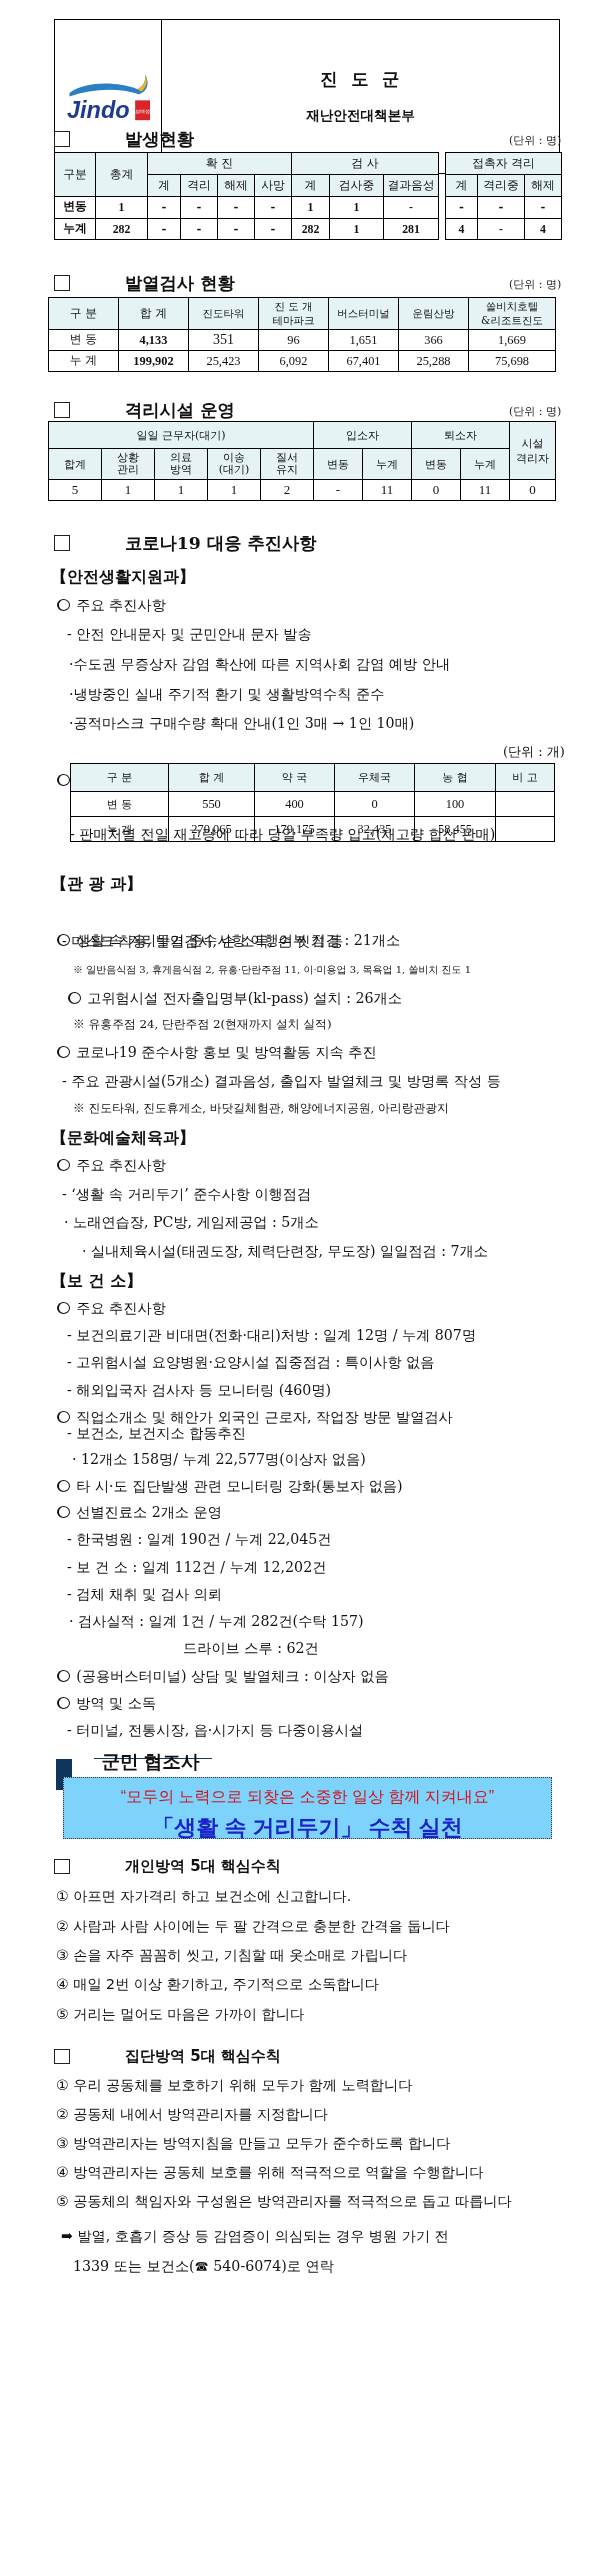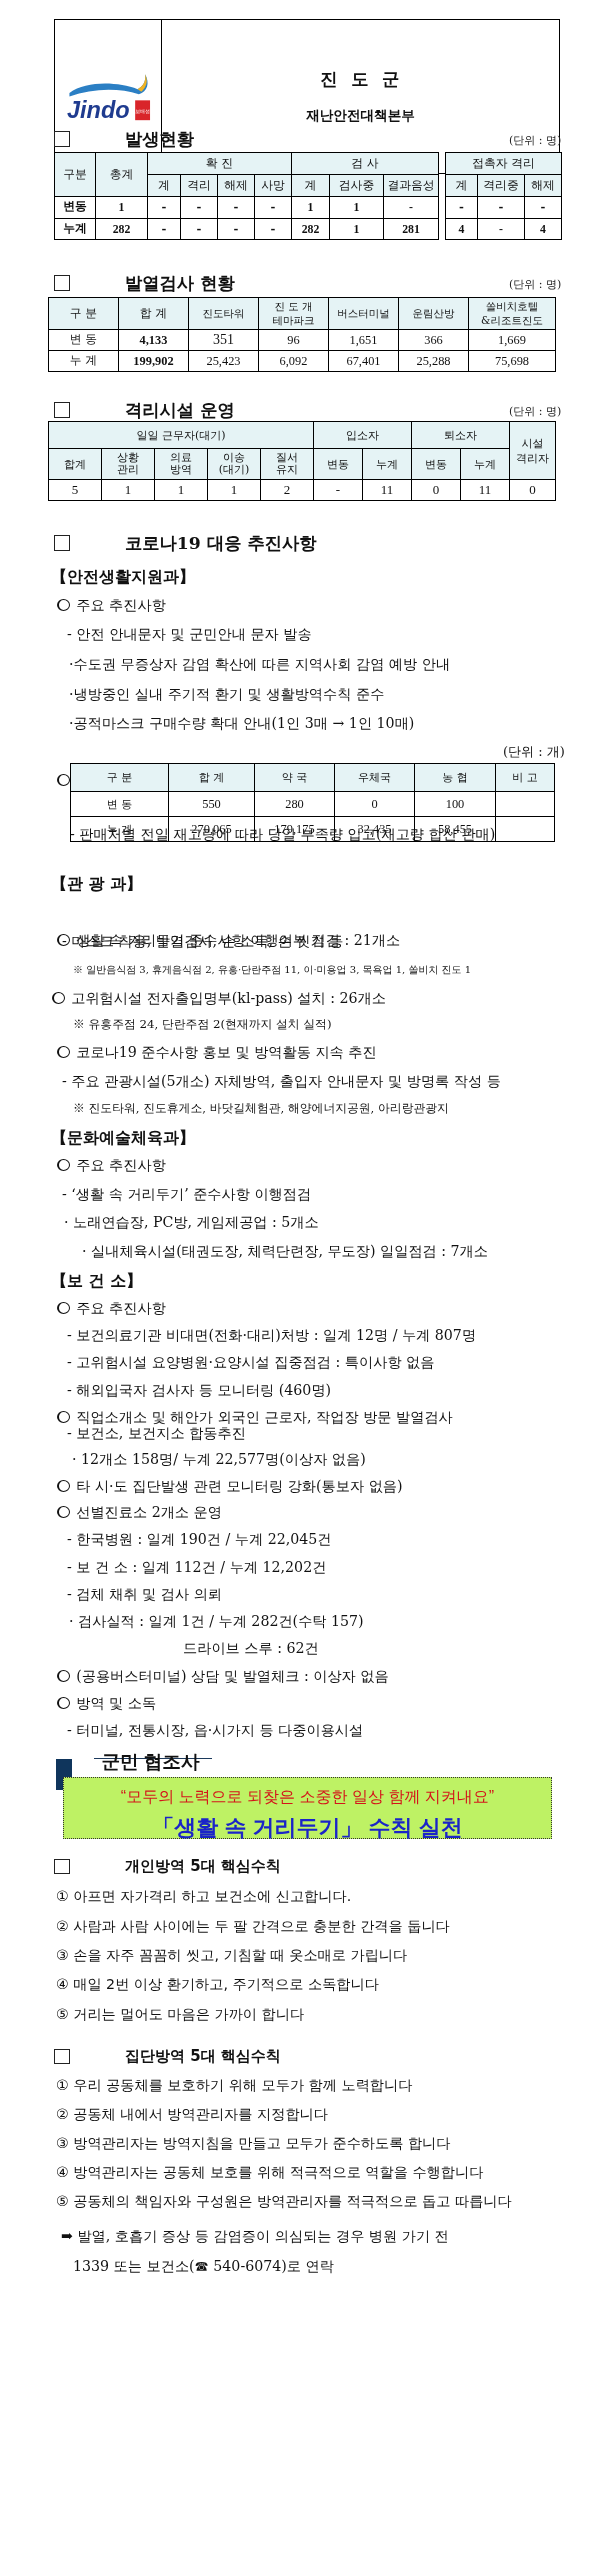--- a/index.html
+++ b/index.html
@@ -29,21 +29,21 @@
   .num { font-family: "Liberation Serif", serif; }
   .bold { font-weight: bold; }
 
   .dept { font-size: 16px; font-weight: bold; }
   .line { font-size: 14.2px; white-space: nowrap; }
   .small { font-size: 11.8px; }
   .circ { display: inline-block; width: 10px; height: 10px; border: 1.9px solid #111; border-radius: 50%; margin-right: 6.2px; vertical-align: -0.6px; border-left-width: 2.5px; }
 
   .banner-bar { background: #0f355c; }
   .banner-title { font-family: "Liberation Sans", sans-serif; font-weight: bold; font-size: 18.6px; border-top: 1.2px solid #1c3a5c; border-bottom: 1.2px solid #1c3a5c; display: flex; align-items: center; padding-left: 7.4px; box-sizing: border-box; }
-  .slogan { border: 0.6px dotted #333; background: #bef264; box-sizing: border-box; text-align: center; }
+  .slogan { border: 0.6px dotted #333; background: #7dd3fc; box-sizing: border-box; text-align: center; }
   .slogan .s1 { color: #d4141a; font-family: "Liberation Sans", sans-serif; font-size: 16px; margin-top: 8.7px; }
   .slogan .s2 { color: #1a24c8; font-family: "Liberation Sans", sans-serif; font-weight: bold; font-size: 22px; margin-top: 5px; }
   .rule { font-family: "DejaVu Sans", sans-serif; font-size: 14.2px; white-space: nowrap; }
 </style>
 </head>
 <body>
 
 <div class="abs hdr">
   <div class="logo">
     <svg width="93" height="56" viewBox="0 0 150 90">
@@ -71,21 +71,21 @@
       <tr style="height:22px;">
     <td class="h" rowspan="2" style="width:40px;">구분</td>
     <td class="h" rowspan="2" style="width:51px;">총계</td>
     <td class="h" colspan="4">확  진</td>
     <td class="h" colspan="3">검  사</td>
   </tr>
   <tr style="height:22px;">
     <td class="h" style="width:32px;">계</td>
     <td class="h" style="width:36px;">격리</td>
     <td class="h" style="width:36px;">해제</td>
-    <td class="h" style="width:36px;">사망</td>
+    <td class="h" style="width:36px;border-radius:8px;">사망</td>
     <td class="h" style="width:37px;">계</td>
     <td class="h" style="width:53px;">검사중</td>
     <td class="h" style="width:54px;">결과음성</td>
   </tr>
   <tr style="height:21.7px;" class="bold">
     <td>변동</td>
     <td class="num">1</td>
     <td>-</td>
     <td>-</td>
     <td>-</td>
@@ -240,45 +240,45 @@
     <td class="h" style="width:97px;">구  분</td>
     <td class="h" style="width:85px;">합  계</td>
     <td class="h" style="width:79px;">약  국</td>
     <td class="h" style="width:79px;">우체국</td>
     <td class="h" style="width:80px;">농  협</td>
     <td class="h">비  고</td>
   </tr>
   <tr style="height:25px; font-size:12.4px;" class="num">
     <td style="font-family:'DejaVu Serif',serif; font-size:11px;">변  동</td>
     <td>550</td>
-    <td>280</td>
+    <td>400</td>
     <td>0</td>
     <td>100</td>
     <td></td>
   </tr>
   <tr style="height:25px; font-size:12.4px;" class="num">
     <td style="font-family:'DejaVu Serif',serif; font-size:11px;">누  계</td>
     <td>270,065</td>
     <td>179,175</td>
     <td>32,435</td>
     <td>58,455</td>
     <td></td>
   </tr>
 </tbody>
   </table>
 <div class="abs line" style="left:70px; top:825px;">- 판매처별 전일 재고량에 따라 당일 부족량 입고(재고량 합산 판매)</div>
 
 <div class="abs dept" style="left:51px; top:874px;">【관 광 과】</div>
 <div class="abs line" style="left:57px; top:931px;"><span class="circ"></span><span>생활 속 거리두기 준수사항 이행여부 점검 : 21개소</span></div>
 <div class="abs line" style="left:62px; top:932px;">- 마스크 착용, 발열검사, 손 소독, 손 씻기 등</div>
 <div class="abs line small" style="left:73px; top:963px; font-size:10px;">※ 일반음식점 3, 휴게음식점 2, 유흥·단란주점 11, 이·미용업 3, 목욕업 1, 쏠비치 진도 1</div>
-<div class="abs line" style="left:52px; top:989px;"><span class="circ"></span><span>고위험시설 전자출입명부(kl-pass) 설치 : 26개소</span></div>
+<div class="abs line" style="left:68px; top:989px;"><span class="circ"></span><span>고위험시설 전자출입명부(kl-pass) 설치 : 26개소</span></div>
 <div class="abs line small" style="left:73px; top:1017px;">※ 유흥주점 24, 단란주점 2(현재까지 설치 실적)</div>
 <div class="abs line" style="left:57px; top:1043px;"><span class="circ"></span><span>코로나19 준수사항 홍보 및 방역활동 지속 추진</span></div>
-<div class="abs line" style="left:62px; top:1072px;">- 주요 관광시설(5개소) 자체방역, 출입자 안내문자 및 방명록 작성 등</div>
+<div class="abs line" style="left:62px; top:1072px;">- 주요 관광시설(5개소) 결과음성, 출입자 발열체크 및 방명록 작성 등</div>
 <div class="abs line small" style="left:73px; top:1101px;">※ 진도타워, 진도휴게소, 바닷길체험관, 해양에너지공원, 아리랑관광지</div>
 
 <div class="abs dept" style="left:51px; top:1128px;">【문화예술체육과】</div>
 <div class="abs line" style="left:57px; top:1156px;"><span class="circ"></span><span>주요 추진사항</span></div>
 <div class="abs line" style="left:62px; top:1185px;">-  ‘생활 속 거리두기’ 준수사항 이행점검</div>
 <div class="abs line" style="left:64px; top:1213px;">· 노래연습장, PC방, 게임제공업 : 5개소</div>
 <div class="abs line" style="left:64px; top:1242px;margin-left:18px;">· 실내체육시설(태권도장, 체력단련장, 무도장) 일일점검 : 7개소</div>
 
 <div class="abs dept" style="left:51px; top:1271px;">【보 건 소】</div>
 <div class="abs line" style="left:57px; top:1299px;"><span class="circ"></span><span>주요 추진사항</span></div>

